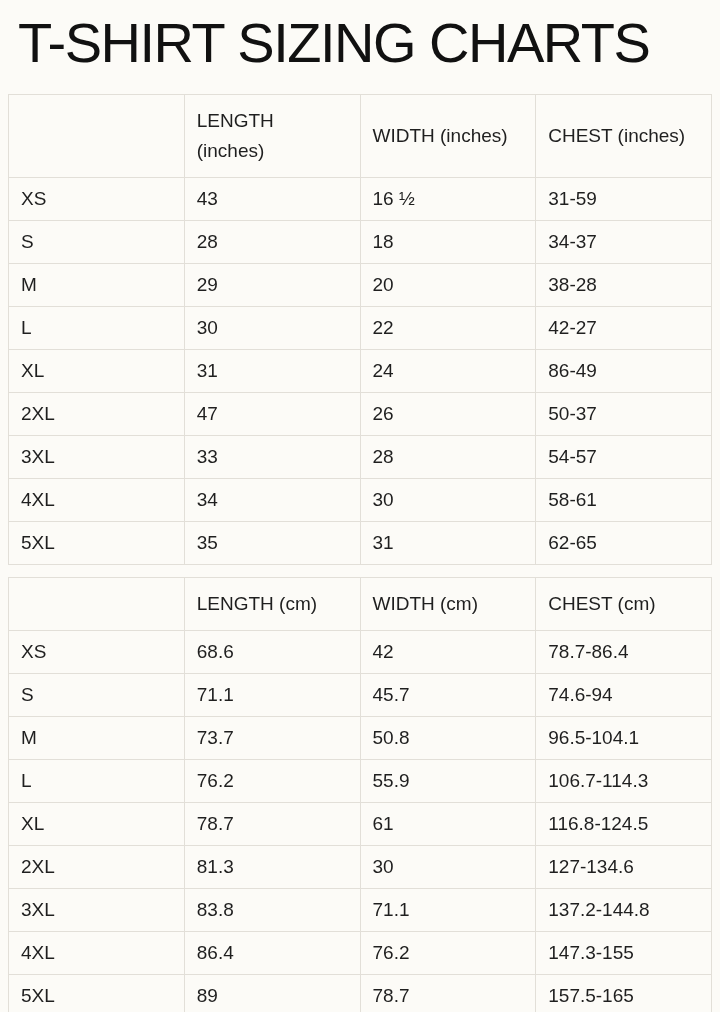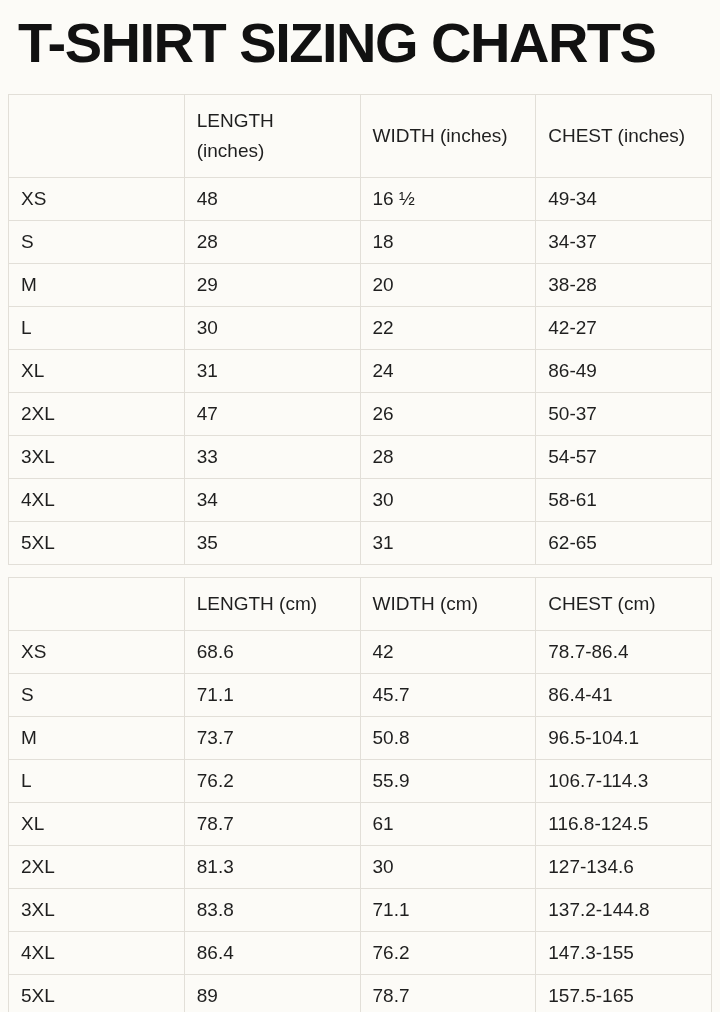--- a/index.html
+++ b/index.html
@@ -20,21 +20,21 @@
     background: var(--bg);
     color: var(--text);
     font-family: "Liberation Sans", sans-serif;
   }
   .sheet {
     padding: 0 8px;
   }
   .page-title {
     margin: 8px 0 16px 10px;
     font-size: 56px;
-    font-weight: bold;
+    font-weight: normal;
     letter-spacing: -1.5px;
     line-height: 1.25;
     white-space: nowrap;
     color: var(--title);
   }
   table.size-table {
     width: 100%;
     border-collapse: collapse;
     table-layout: fixed;
     border-radius: 12px;
@@ -81,23 +81,23 @@
           <th></th>
           <th>LENGTH
 (inches)</th>
           <th>WIDTH (inches)</th>
           <th>CHEST (inches)</th>
         </tr>
       </thead>
       <tbody>
         <tr>
           <td>XS</td>
-          <td>48</td>
+          <td>43</td>
           <td>16 ½</td>
-          <td>49-34</td>
+          <td>31-59</td>
         </tr>
         <tr>
           <td>S</td>
           <td>28</td>
           <td>18</td>
           <td>34-37</td>
         </tr>
         <tr>
           <td>M</td>
           <td>29</td>
@@ -164,21 +164,21 @@
         <tr>
           <td>XS</td>
           <td>68.6</td>
           <td>42</td>
           <td>78.7-86.4</td>
         </tr>
         <tr>
           <td>S</td>
           <td>71.1</td>
           <td>45.7</td>
-          <td>86.4-41</td>
+          <td>74.6-94</td>
         </tr>
         <tr>
           <td>M</td>
           <td>73.7</td>
           <td>50.8</td>
           <td>96.5-104.1</td>
         </tr>
         <tr>
           <td>L</td>
           <td>76.2</td>

